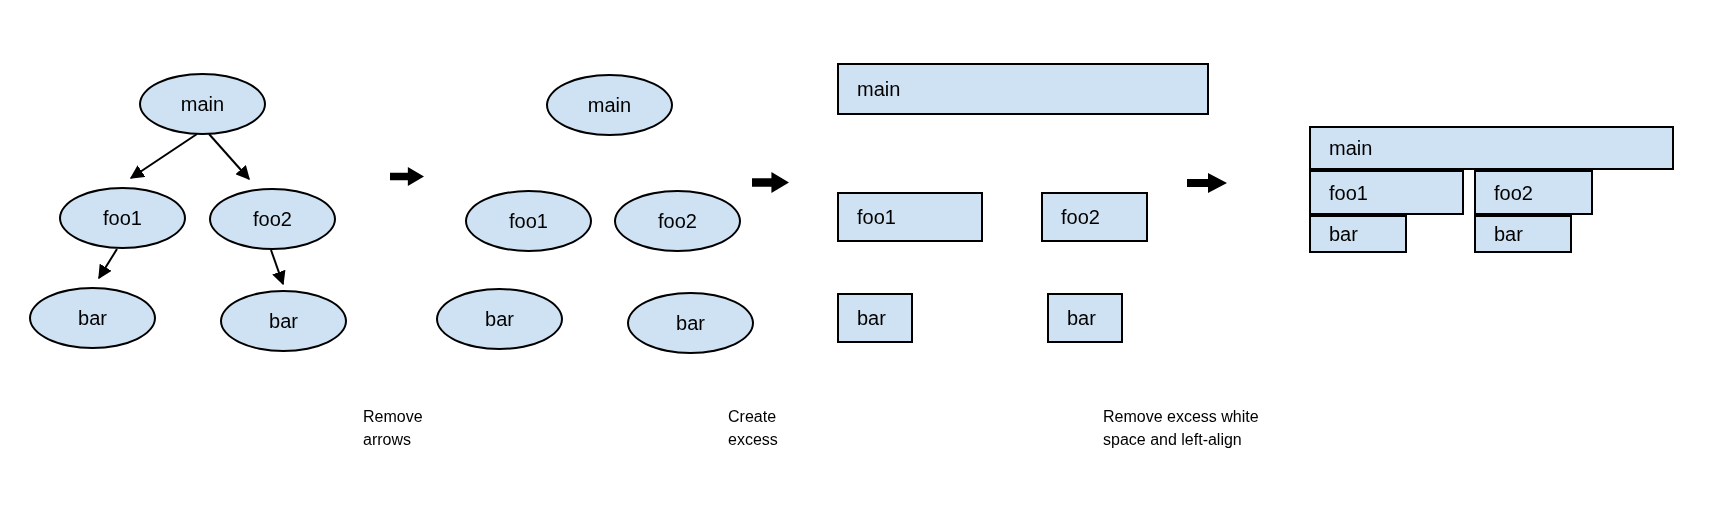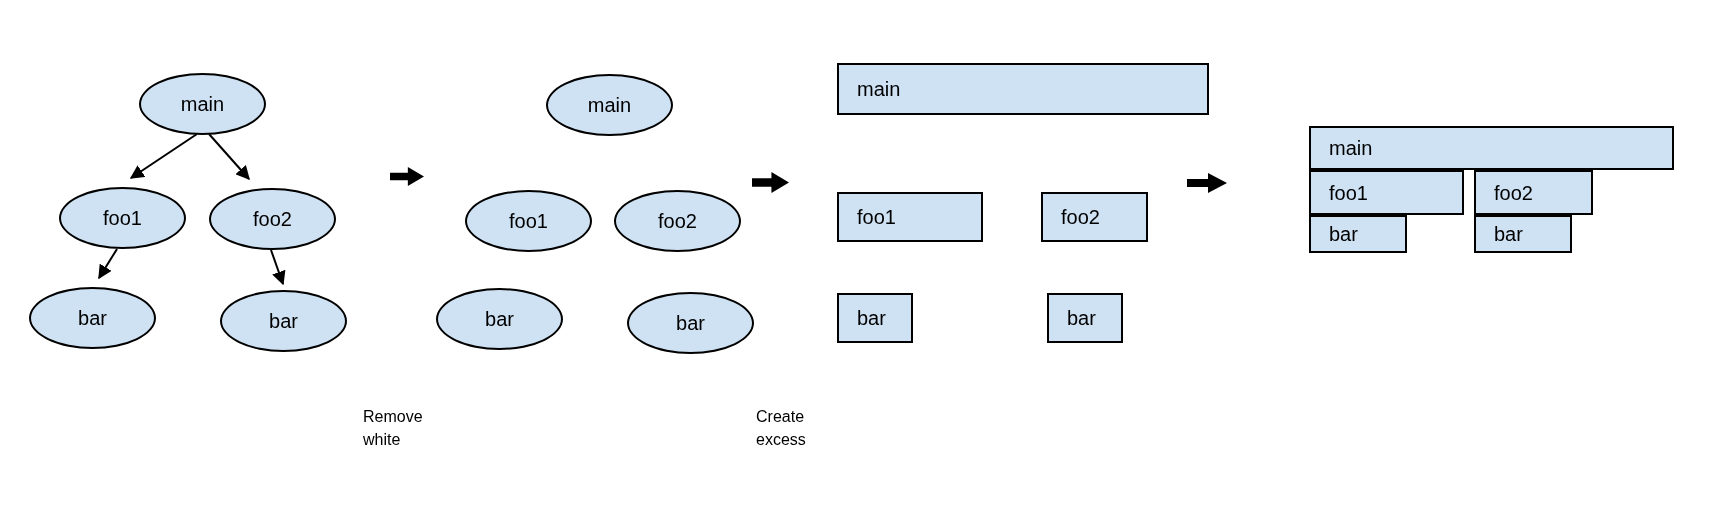--- a/index.html
+++ b/index.html
@@ -101,20 +101,24 @@
   </svg>
 
   <div class="node rect" style="left:1309px; top:126px; width:365px; height:44px;">main</div>
   <div class="node rect" style="left:1309px; top:170px; width:155px; height:45px;">foo1</div>
   <div class="node rect" style="left:1474px; top:170px; width:119px; height:45px;">foo2</div>
   <div class="node rect" style="left:1309px; top:215px; width:98px; height:38px;">bar</div>
   <div class="node rect" style="left:1474px; top:215px; width:98px; height:38px;">bar</div>
 
   <div class="step-label" style="left:363px; top:405px;">
     <div>Remove</div>
-    <div>white</div>
+    <div>arrows</div>
   </div>
-  <div class="step-label" style="left:756px; top:405px;">
+  <div class="step-label" style="left:728px; top:405px;">
     <div>Create</div>
     <div>excess</div>
+  </div>
+  <div class="step-label" style="left:1103px; top:405px;">
+    <div>Remove excess white</div>
+    <div>space and left-align</div>
   </div>
 
 </div>
 
 </body></html>

